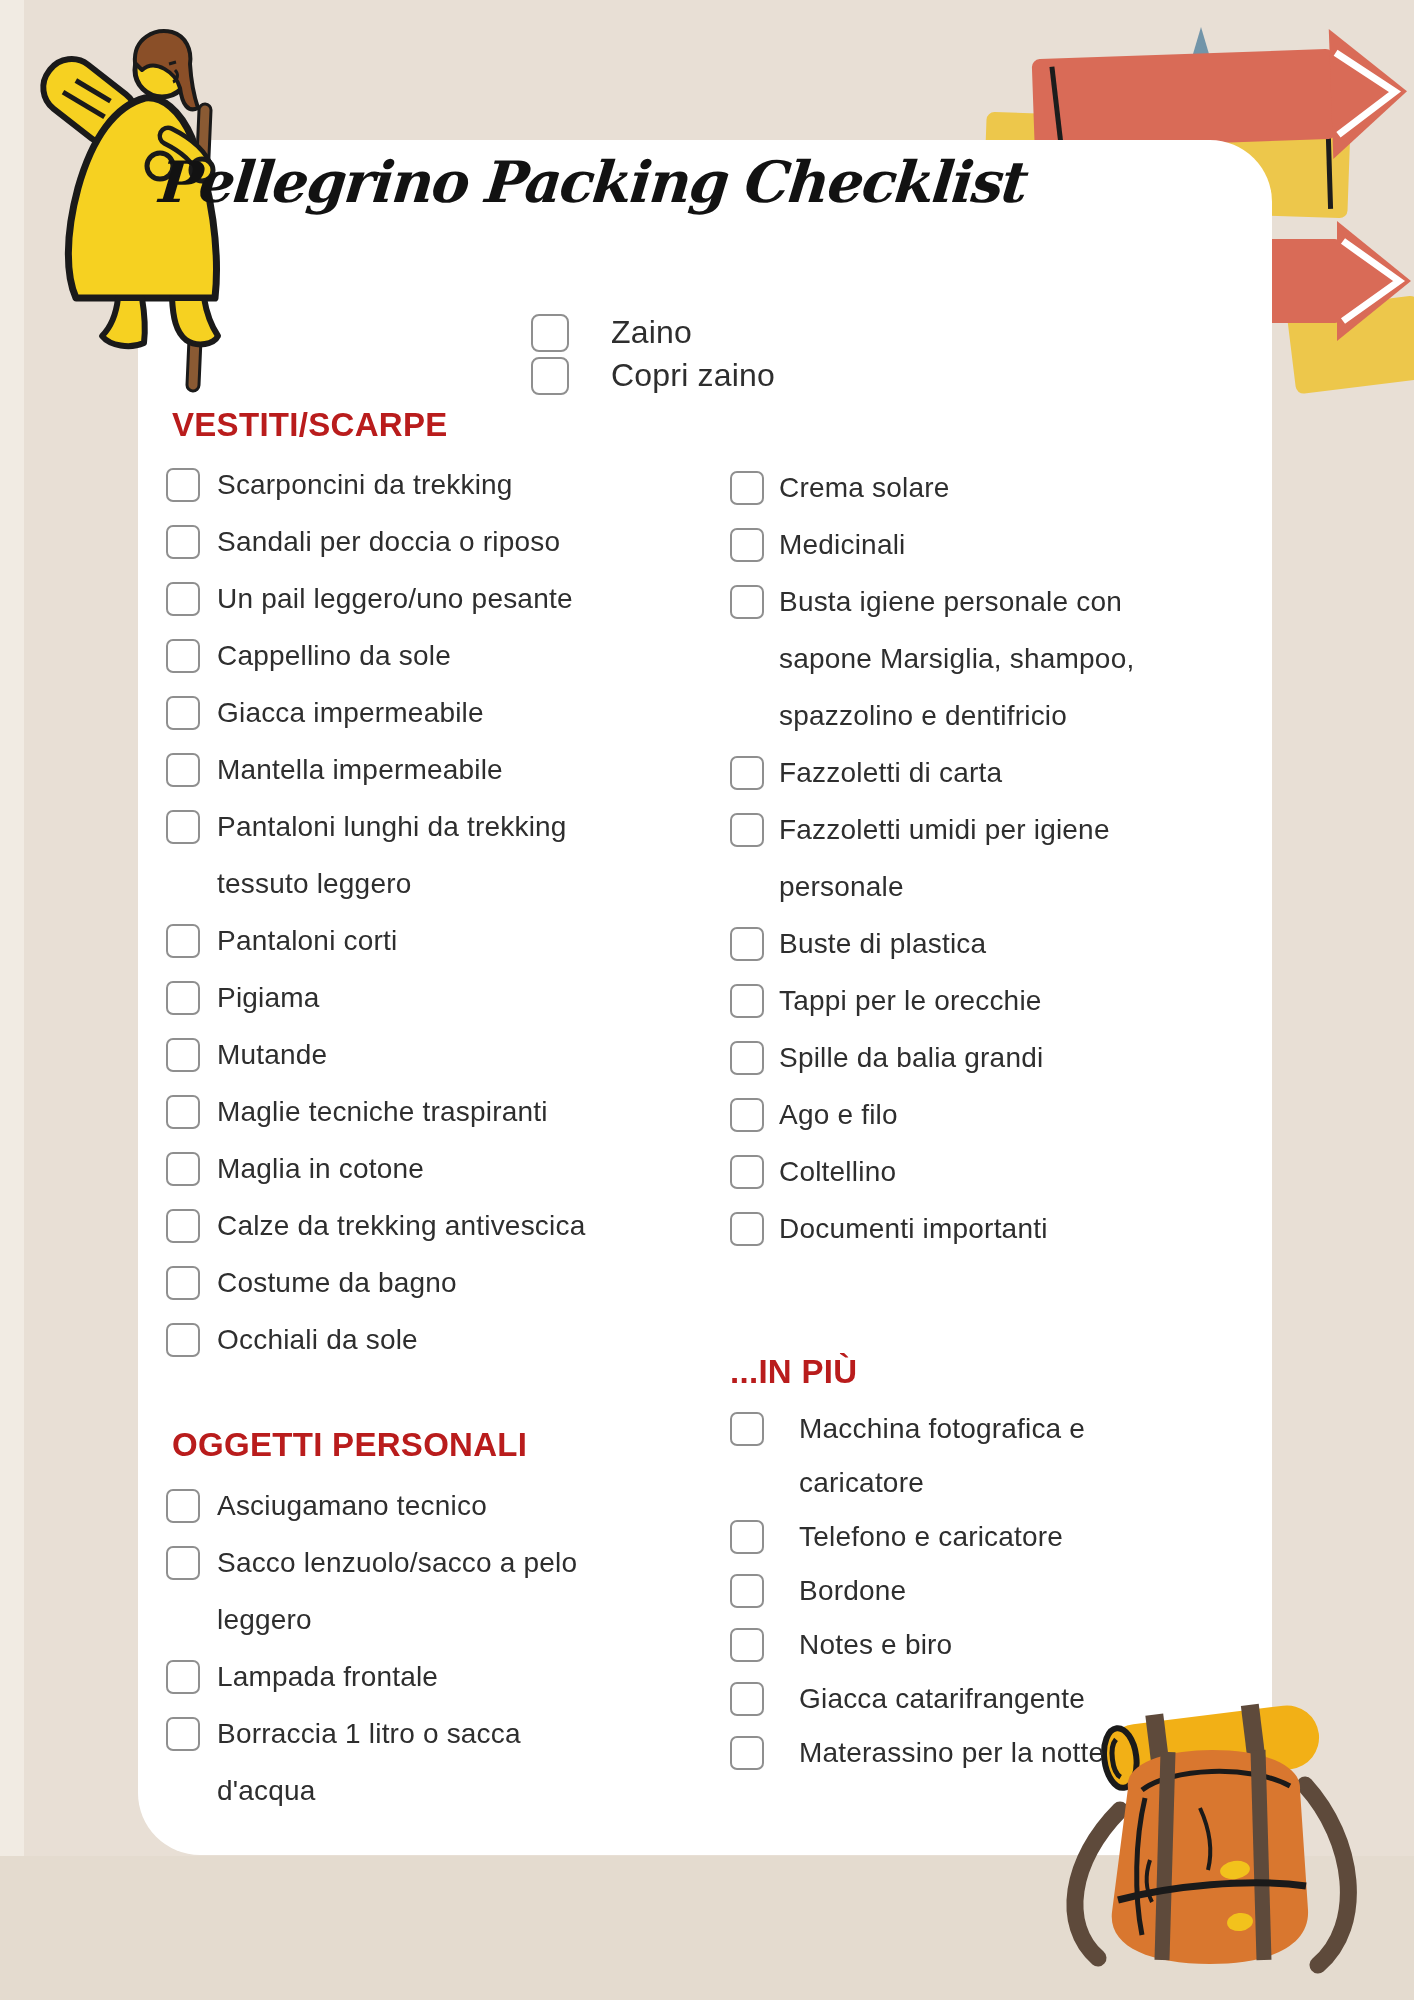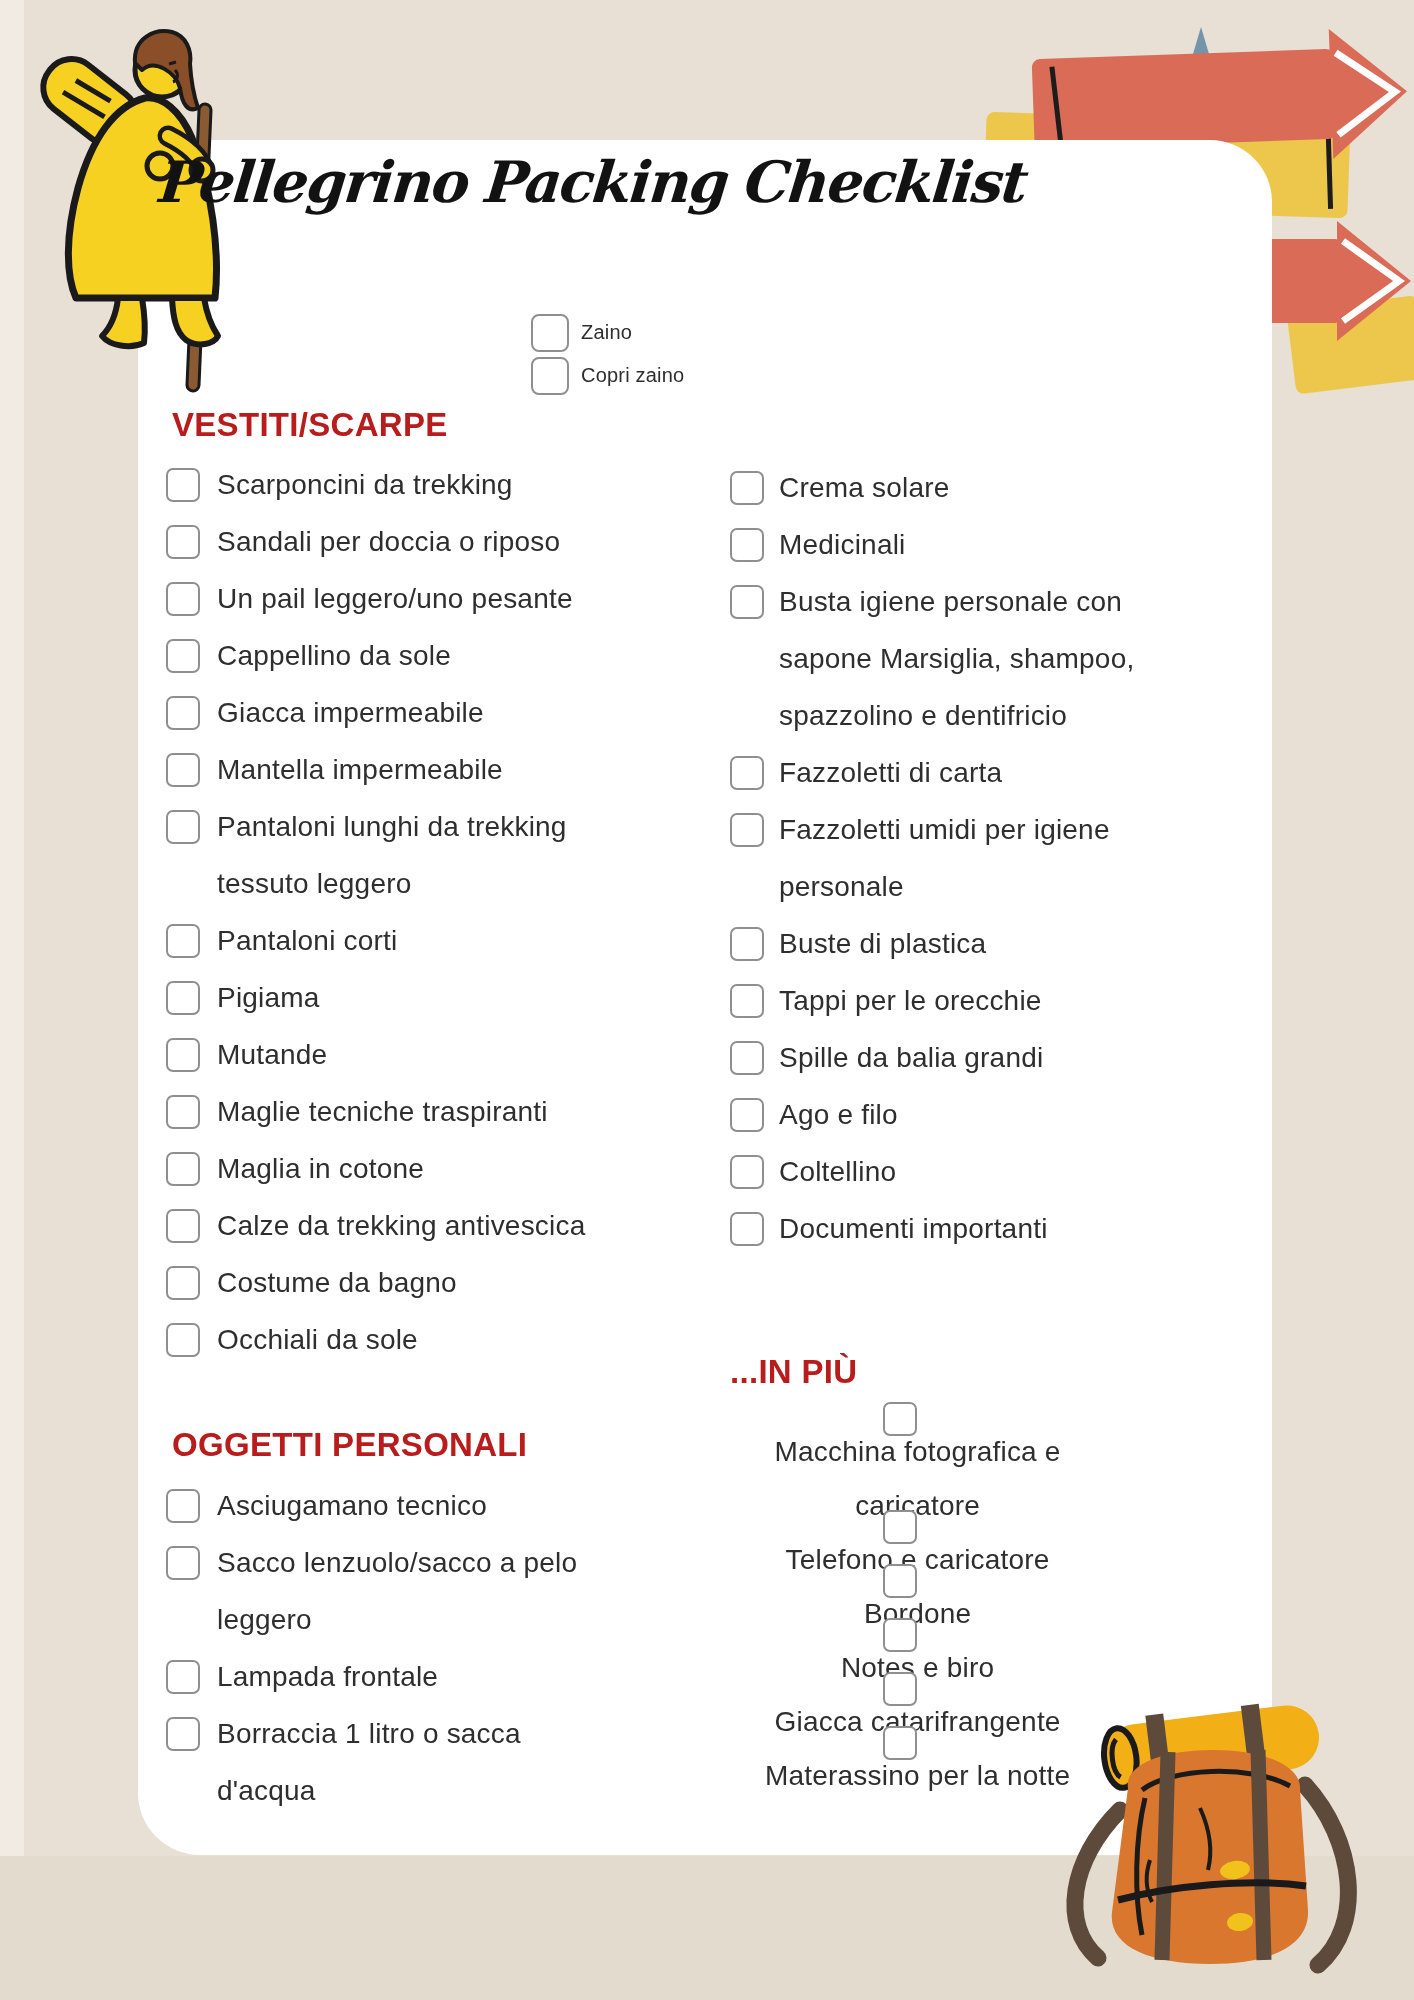--- a/index.html
+++ b/index.html
@@ -37,34 +37,34 @@
 
   .list { position:absolute; z-index:2; }
   #list-top      { left:531px; top:311px; }
   #list-clothes  { left:166px; top:456px; }
   #list-hygiene  { left:730px; top:459px; }
   #list-personal { left:166px; top:1477px; }
   #list-extra    { left:730px; top:1402px; }
 
   .row { display:flex; align-items:center; height:57px; }
   #list-top .row   { height:43px; }
-  #list-extra .row { height:54px;flex-direction:column; }
+  #list-extra .row { height:54px; }
 
   .checkbox {
     flex:0 0 auto; width:30px; height:30px;
     border:2.5px solid #8f8f8f; border-radius:7px; background:#ffffff;
   }
   #list-top .checkbox { width:34px; height:34px; border-radius:8px; }
   .checkbox.spacer { border-color:transparent; background:transparent; }
 
   .item-label {
     margin-left:17px; font-size:28px; color:#2e2e2e;
     letter-spacing:0.2px; white-space:nowrap;
   }
-  #list-top .item-label     { margin-left:12px; font-size:20px; }
+  #list-top .item-label     { margin-left:42px; font-size:32px; }
   #list-hygiene .item-label { margin-left:15px; }
   #list-extra .item-label   { margin-left:35px; }
 
   .signpost { position:absolute; left:975px; top:15px; width:439px; height:400px; z-index:0; }
   .pilgrim  { position:absolute; left:10px;  top:18px; width:235px; height:380px; z-index:2; }
   .backpack { position:absolute; left:1050px; top:1690px; width:330px; height:300px; z-index:2; }
 </style>
 </head>
 <body>
 

